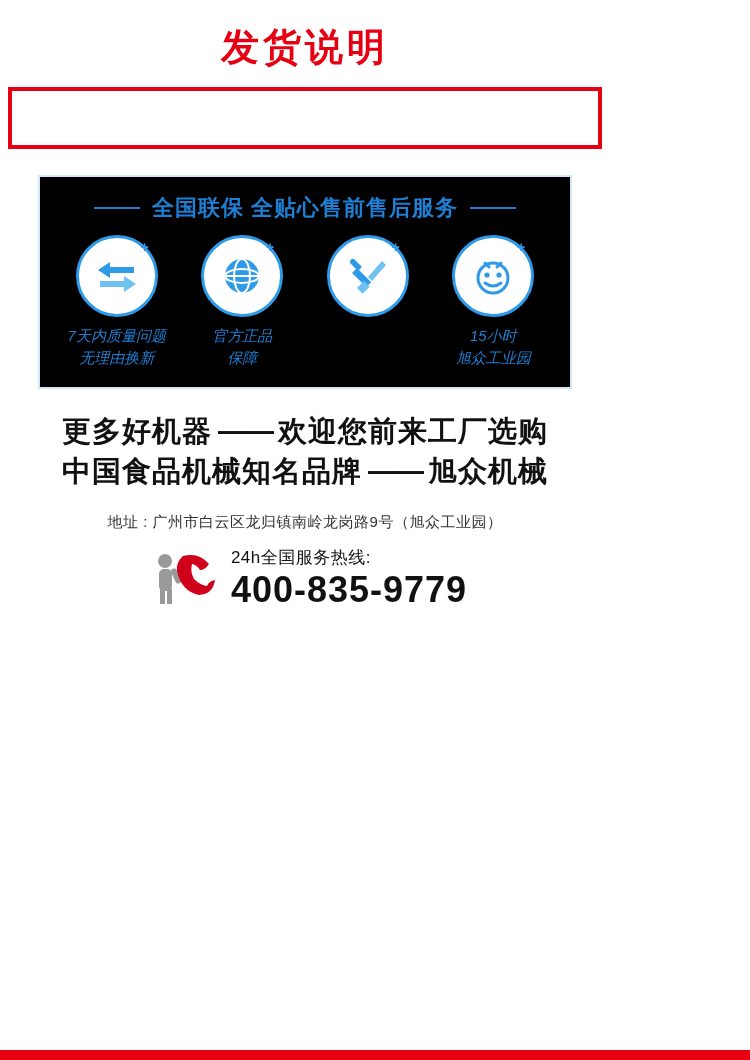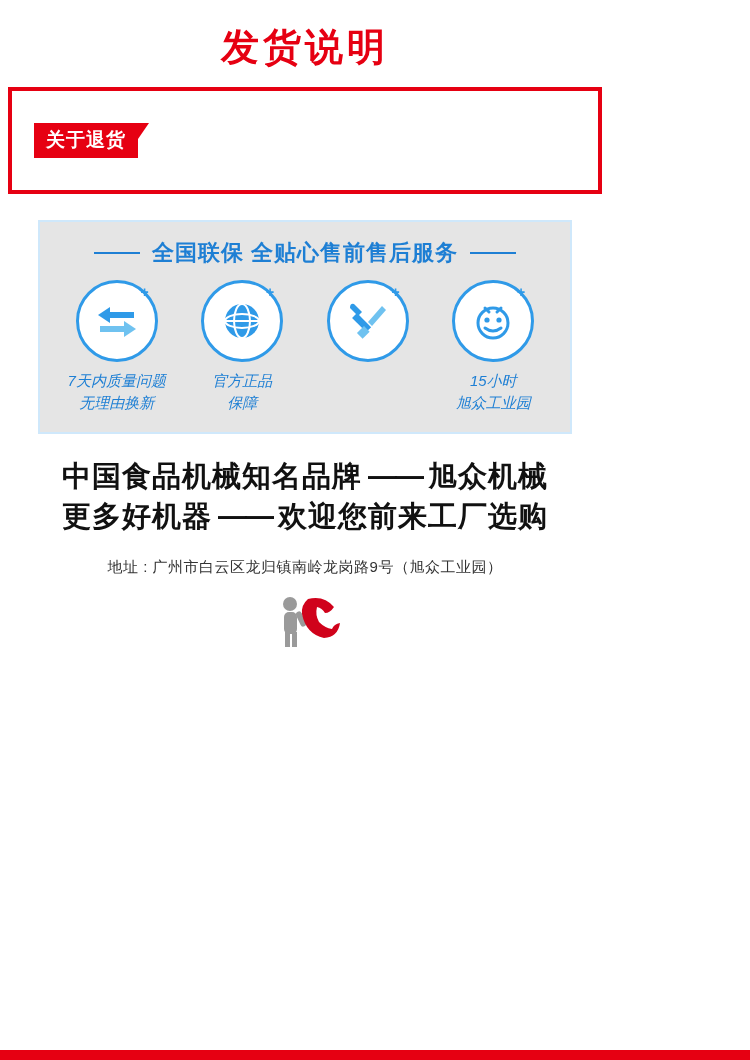--- a/index.html
+++ b/index.html
@@ -72,21 +72,21 @@
     border-bottom: 1px solid #e60012;
   }
   .section-gap {
     height: 14px;
   }
 
   
   .service-band {
     margin: 26px 38px 0 38px;
     border: 2px solid #cfe8fb;
-    background: #e5e5e5;
+    background: #000000;
     padding: 16px 0 18px 0;
     box-sizing: border-box;
   }
   .band-title {
     display: flex;
     align-items: center;
     justify-content: center;
     gap: 12px;
     color: #1e7fd4;
     font-size: 22px;
@@ -201,21 +201,20 @@
 <div class="page">
 
   <div class="main-title">发货说明</div>
 
   <div class="notice-box">
 
 
     <div class="section-gap"></div>
 
     <div>
-      <div class="tag">关于退货</div>
     </div>
 
   </div>
 
   <div class="service-band">
     <div class="band-title">
       <span class="band-line"></span>
       <span>全国联保 全贴心售前售后服务</span>
       <span class="band-line"></span>
     </div>
@@ -280,35 +279,39 @@
           <div>15小时</div>
           <div>旭众工业园</div>
         </div>
       </div>
 
     </div>
   </div>
 
   <div class="brand-block">
     <div class="brand-line">
+      <span>更多好机器</span><span class="dash">——</span><span>欢迎您前来工厂选购</span>
+    </div>
+    <div class="brand-line">
       <span>中国食品机械知名品牌</span><span class="dash">——</span><span>旭众机械</span>
-    </div>
-    <div class="brand-line">
-      <span>更多好机器</span><span class="dash">——</span><span>欢迎您前来工厂选购</span>
     </div>
     <div class="address">地址 : 广州市白云区龙归镇南岭龙岗路9号（旭众工业园）</div>
   </div>
 
   <div class="hotline">
     <span>
       <svg width="74" height="58" viewBox="0 0 74 58" aria-hidden="true">
         <circle cx="22" cy="13" r="7" fill="#9a9a9a"></circle>
         <rect x="16" y="21" width="13" height="22" rx="5" fill="#9a9a9a"></rect>
         <rect x="17" y="41" width="5" height="15" fill="#9a9a9a"></rect>
         <rect x="24" y="41" width="5" height="15" fill="#9a9a9a"></rect>
         <rect x="27" y="22" width="6" height="16" rx="3" transform="rotate(-25 27 22)" fill="#9a9a9a"></rect>
         <path d="M40 8 q16 -4 26 8 q-4 6 -9 6 q-3 -5 -8 -6 q-2 8 2 15 q6 6 13 7 q2 -5 8 -6 q-2 14 -16 15 q-18 -4 -22 -24 q-1 -9 6 -15 z" fill="#d0021b"></path>
       </svg>
     </span>
+    <span class="hotline-text">
+      <span class="hotline-label">24h全国服务热线:</span>
+      <div class="hotline-number">400-835-9779</div>
+    </span>
   </div>
 
   <div class="bottom-bar"></div>
 </div>
 
 </body></html>

